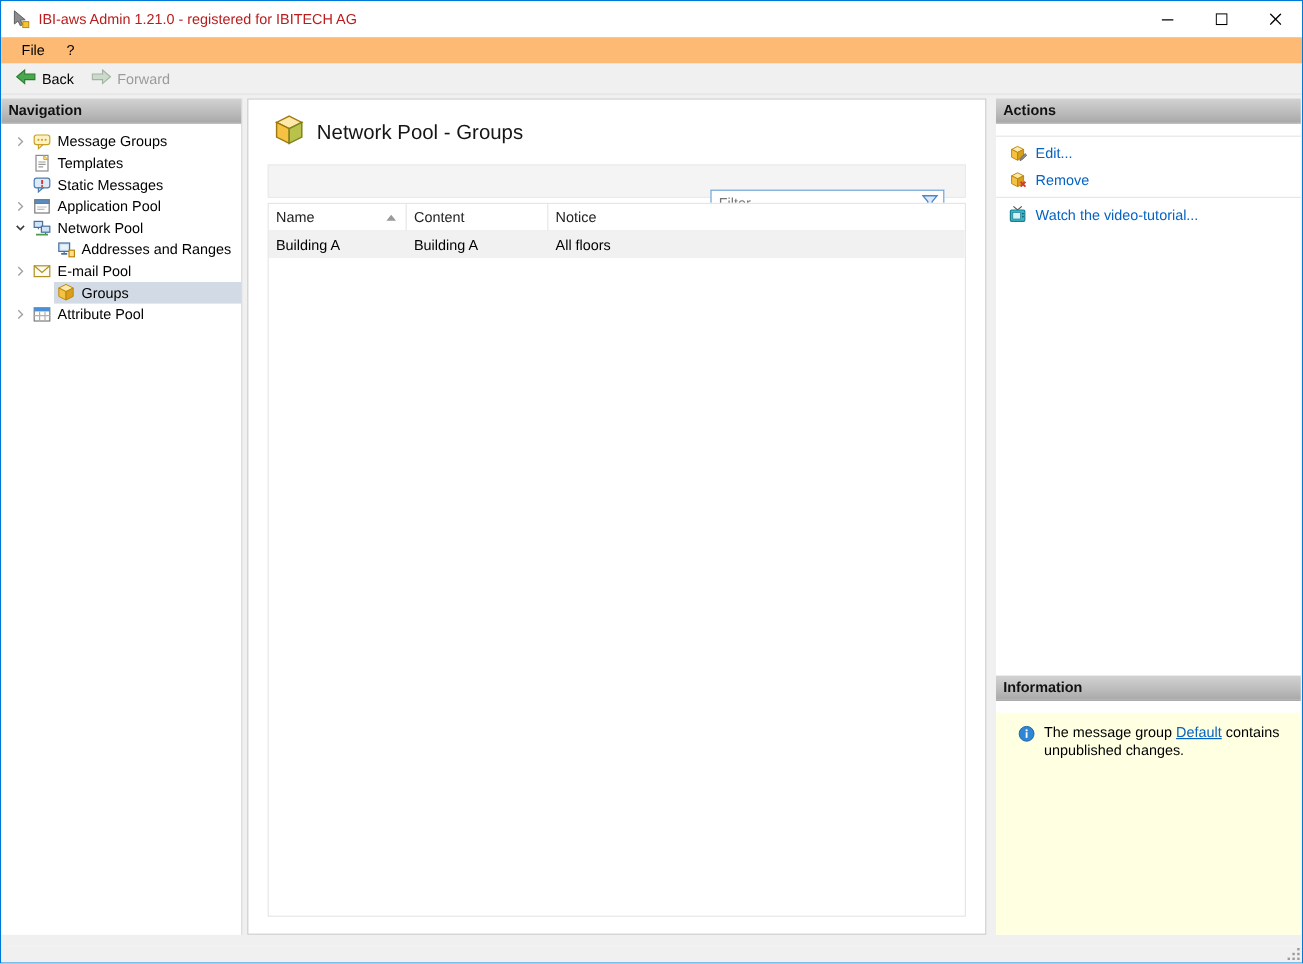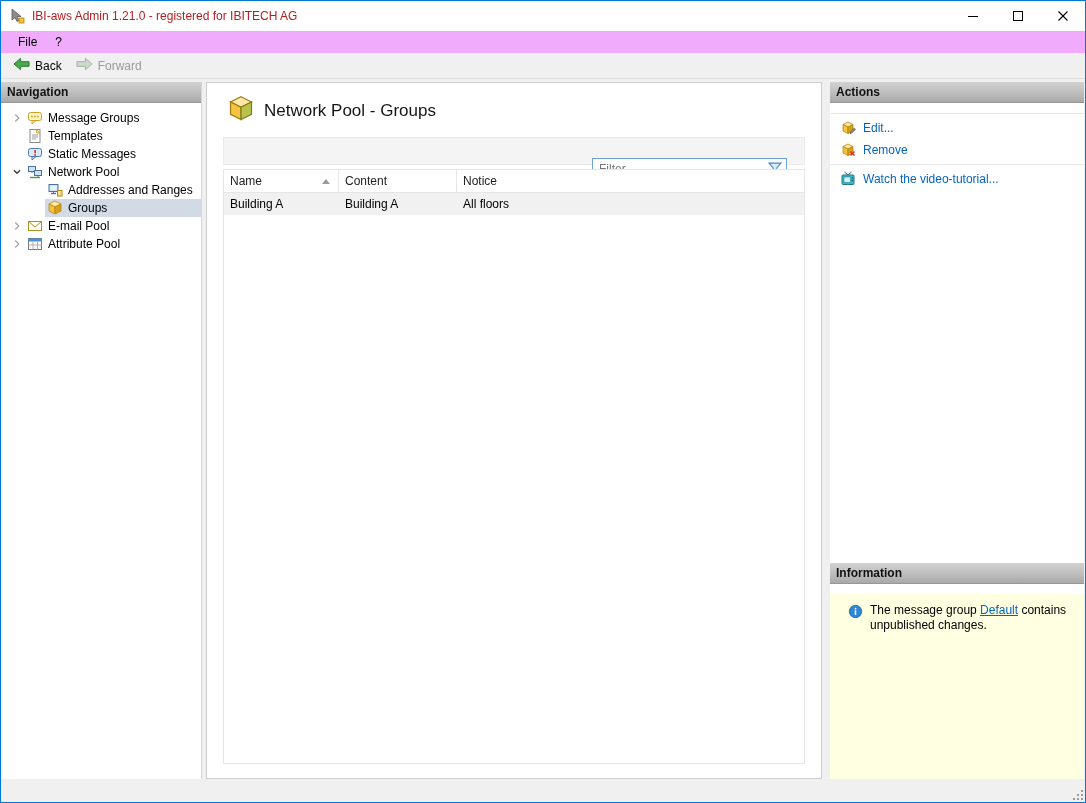--- a/index.html
+++ b/index.html
@@ -12,21 +12,21 @@
   }
 
   
   .titlebar { height:30px; display:flex; align-items:center; padding-left:8px; background:#fff; }
   .titlebar .app-icon { width:16px; height:16px; display:inline-block; }
   .titlebar .title { margin-left:7px; font-size:12px; color:#b91c1c; white-space:nowrap; }
   .win-controls { margin-left:auto; height:30px; display:flex; }
   .win-btn { width:45px; height:30px; display:flex; align-items:center; justify-content:center; cursor:default; }
 
   
-  .menubar { height:22px; background:#f0abfc; display:flex; align-items:center; padding-left:8px; }
+  .menubar { height:22px; background:#fdba74; display:flex; align-items:center; padding-left:8px; }
   .menu-item { padding:2px 9px; cursor:default; }
   
   .toolbar { height:26px; background:#f0f0f0; display:flex; align-items:center; padding-left:5px; border-bottom:1px solid #e0e0e0; }
   .tool-btn { display:flex; align-items:center; gap:5px; padding:2px 7px; cursor:default; }
   .tool-btn.disabled { color:#9b9b9b; }
 
   
   .workspace { position:absolute; left:0; right:0; top:78px; bottom:13px; background:#f0f0f0; }
 
   .pane-header {
@@ -202,20 +202,38 @@
                 <rect x="1.5" y="2.5" width="13" height="8" rx="2" fill="#dce9f7" stroke="#4a7ab0"></rect>
                 <polygon points="5,10.5 5,14 9,10.5" fill="#dce9f7" stroke="#4a7ab0"></polygon>
                 <rect x="7.3" y="4" width="1.6" height="3.4" fill="#d23b2e"></rect>
                   <circle cx="8.1" cy="9" r="0.9" fill="#d23b2e"></circle>
               </svg>
             </span>
             <span class="tlabel">Static Messages</span>
           </span>
         </div>
 
+        <div class="tree-row lvl0">
+          <span class="expander">
+            <svg width="14" height="14" viewBox="0 0 16 16">
+                <polyline points="6,4 10,8 6,12" fill="none" stroke="#a0a0a0" stroke-width="1.3"></polyline>
+              </svg>
+          </span>
+          <span class="tree-wrap">
+            <span class="ticon">
+              <svg viewBox="0 0 16 16" width="16" height="16">
+                <rect x="2" y="2.5" width="12" height="11" fill="#fff" stroke="#7a7a7a"></rect>
+                <rect x="2" y="2.5" width="12" height="3" fill="#4a90d9" stroke="#7a7a7a"></rect>
+                <line x1="4" y1="8.5" x2="12" y2="8.5" stroke="#bcbcbc"></line>
+                  <line x1="4" y1="10.5" x2="10" y2="10.5" stroke="#bcbcbc"></line>
+              </svg>
+            </span>
+            <span class="tlabel">Application Pool</span>
+          </span>
+        </div>
 
         <div class="tree-row lvl0">
           <span class="expander">
             <svg width="14" height="14" viewBox="0 0 16 16">
                 <polyline points="4.5,6 8,9.5 11.5,6" fill="none" stroke="#3a3a3a" stroke-width="1.5"></polyline>
               </svg>
           </span>
           <span class="tree-wrap">
             <span class="ticon">
               <svg viewBox="0 0 16 16" width="16" height="16">
@@ -239,48 +257,48 @@
                 <rect x="3.5" y="4" width="6" height="4" fill="#eaf3fc" stroke="none"></rect>
                 <line x1="6.5" y1="9.5" x2="6.5" y2="11.5" stroke="#4a6f9b"></line>
                 <line x1="4" y1="11.5" x2="9" y2="11.5" stroke="#4a6f9b" stroke-width="1.4"></line>
                 <rect x="10.5" y="8.5" width="4.5" height="5.5" fill="#ffe08a" stroke="#b8860b"></rect>
               </svg>
             </span>
             <span class="tlabel">Addresses and Ranges</span>
           </span>
         </div>
 
+        <div class="tree-row lvl0">
+          <span class="expander">
+            <svg width="14" height="14" viewBox="0 0 16 16">
+                <polyline points="6,4 10,8 6,12" fill="none" stroke="#a0a0a0" stroke-width="1.3"></polyline>
+              </svg>
+          </span>
+          <span class="tree-wrap">
+            <span class="ticon">
+              <svg viewBox="0 0 16 16" width="16" height="16">
+                <rect x="1.5" y="3.5" width="13" height="9" fill="#fdfdf4" stroke="#b09020"></rect>
+                <polyline points="1.5,3.5 8,9 14.5,3.5" fill="none" stroke="#b09020"></polyline>
+              </svg>
+            </span>
+            <span class="tlabel">E-mail Pool</span>
+          </span>
+        </div>
+
         <div class="tree-row lvl1 selected">
           <span class="expander"></span>
           <span class="tree-wrap">
             <span class="ticon">
               <svg viewBox="0 0 16 16" width="16" height="16">
                 <polygon points="8,1 14,4 8,7 2,4" fill="#ffe9a8" stroke="#b8860b" stroke-width="0.8"></polygon>
                 <polygon points="2,4 8,7 8,14 2,11" fill="#f6c244" stroke="#b8860b" stroke-width="0.8"></polygon>
                 <polygon points="14,4 8,7 8,14 14,11" fill="#d99e1b" stroke="#b8860b" stroke-width="0.8"></polygon>
               </svg>
             </span>
             <span class="tlabel">Groups</span>
-          </span>
-        </div>
-
-        <div class="tree-row lvl0">
-          <span class="expander">
-            <svg width="14" height="14" viewBox="0 0 16 16">
-                <polyline points="6,4 10,8 6,12" fill="none" stroke="#a0a0a0" stroke-width="1.3"></polyline>
-              </svg>
-          </span>
-          <span class="tree-wrap">
-            <span class="ticon">
-              <svg viewBox="0 0 16 16" width="16" height="16">
-                <rect x="1.5" y="3.5" width="13" height="9" fill="#fdfdf4" stroke="#b09020"></rect>
-                <polyline points="1.5,3.5 8,9 14.5,3.5" fill="none" stroke="#b09020"></polyline>
-              </svg>
-            </span>
-            <span class="tlabel">E-mail Pool</span>
           </span>
         </div>
 
         <div class="tree-row lvl0">
           <span class="expander">
             <svg width="14" height="14" viewBox="0 0 16 16">
                 <polyline points="6,4 10,8 6,12" fill="none" stroke="#a0a0a0" stroke-width="1.3"></polyline>
               </svg>
           </span>
           <span class="tree-wrap">

